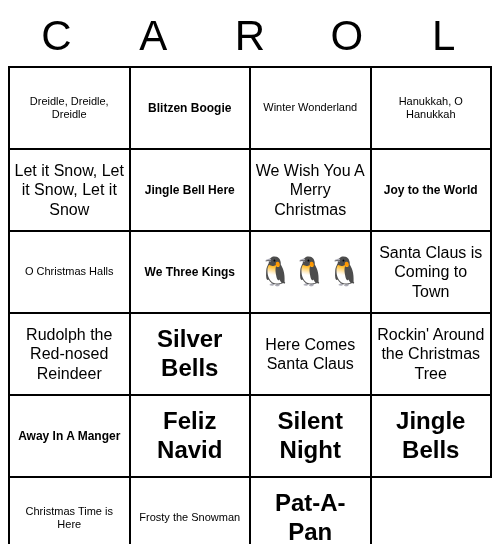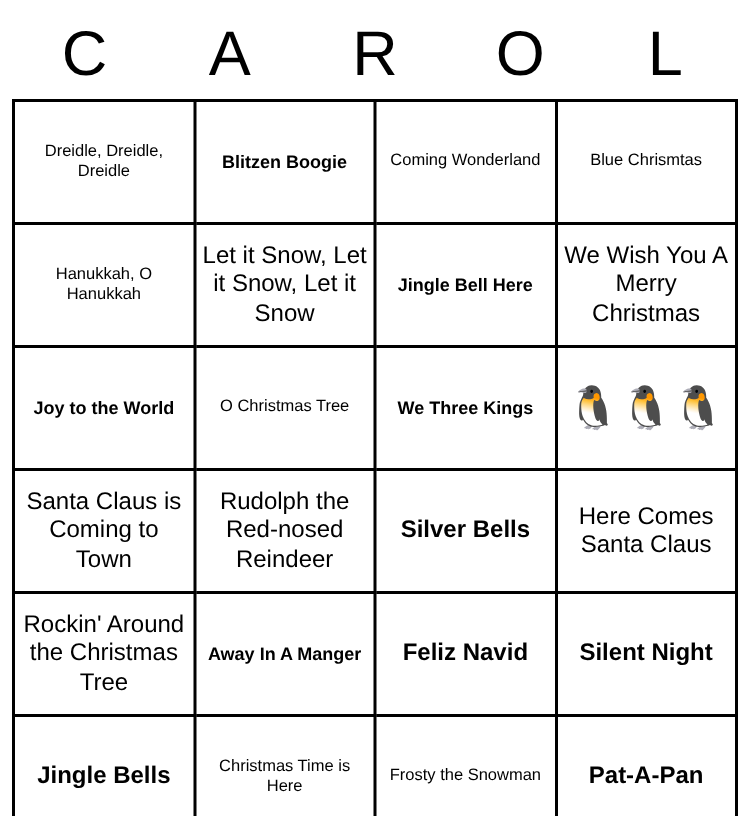--- a/index.html
+++ b/index.html
@@ -44,21 +44,21 @@
       align-items: center;
       justify-content: center;
       text-align: center;
       padding: 4px;
       font-size: 12px;
       line-height: 1.2;
       min-height: 82px;
       position: relative;
     }
     .cell.large-text {
-      font-size: 16px;
+      font-size: 24px;
       font-weight: bold;
     }
     .cell.medium-text {
       font-size: 12px;
       font-weight: bold;
     }
     .cell.small-text {
       font-size: 11px;
     }
     .cell.xsmall-text {
@@ -79,28 +79,27 @@
   <span class="header-letter">C</span>
   <span class="header-letter">A</span>
   <span class="header-letter">R</span>
   <span class="header-letter">O</span>
   <span class="header-letter">L</span>
 </div>
 
 <div class="grid" id="bingo-grid">
 <div class="cell small-text">Dreidle, Dreidle, Dreidle</div>
     <div class="cell medium-text">Blitzen Boogie</div>
-    <div class="cell small-text">Coming Wonderland</div>
-    <div class="cell small-text">Blue Chrismtas</div>
+    <div class="cell small-text">Winter Wonderland</div>
     <div class="cell small-text">Hanukkah, O Hanukkah</div>
     <div class="cell xsmall-text">Let it Snow, Let it Snow, Let it Snow</div>
     <div class="cell medium-text">Jingle Bell Here</div>
     <div class="cell xsmall-text">We Wish You A Merry Christmas</div>
     <div class="cell medium-text">Joy to the World</div>
-    <div class="cell small-text">O Christmas Tree</div>
+    <div class="cell small-text">O Christmas Halls</div>
     <div class="cell medium-text">We Three Kings</div>
     <div class="cell free-cell">
       <span class="penguin-img">🐧🐧🐧</span>
     </div>
     <div class="cell xsmall-text">Santa Claus is Coming to Town</div>
     <div class="cell xsmall-text">Rudolph the Red-nosed Reindeer</div>
     <div class="cell large-text">Silver Bells</div>
     <div class="cell xsmall-text">Here Comes Santa Claus</div>
     <div class="cell xsmall-text">Rockin' Around the Christmas Tree</div>
     <div class="cell medium-text">Away In A Manger</div>

